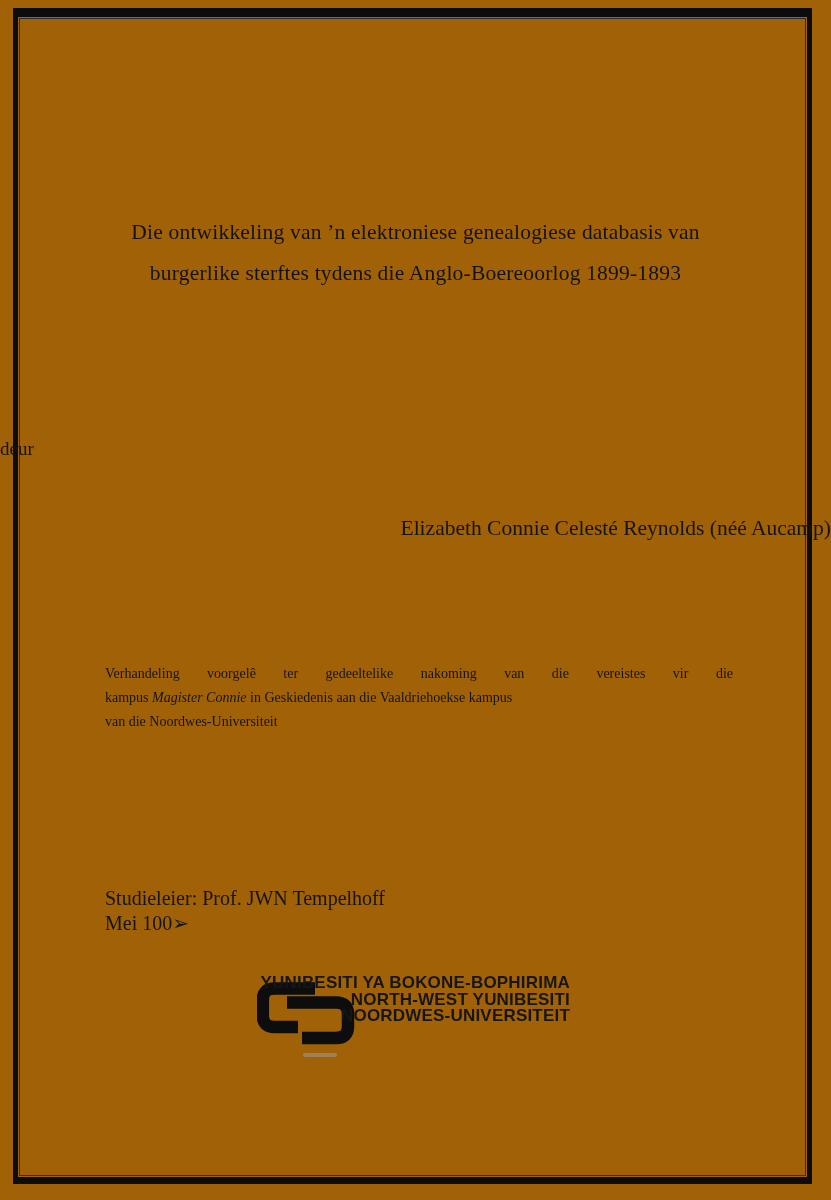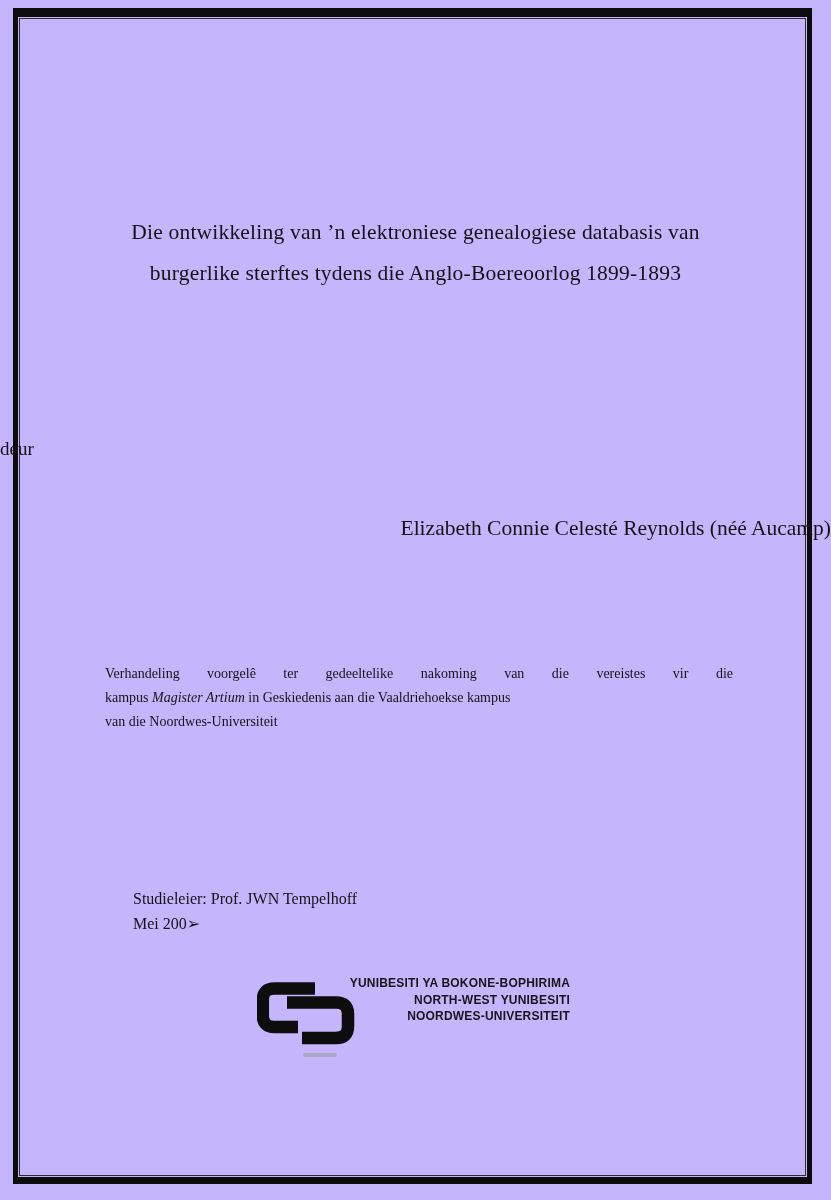--- a/index.html
+++ b/index.html
@@ -4,21 +4,21 @@
 <style>
   html, body {
     margin: 0;
     padding: 0;
     background: #ffffff;
   }
   .page {
     position: relative;
     width: 831px;
     height: 1200px;
-    background: #c4b5fd;
+    background: #a16207;
     overflow: hidden;
     font-family: "Liberation Serif", "DejaVu Serif", serif;
     color: #141414;
   }
   
   .frame-outer {
     position: absolute;
     left: 13px;
     top: 8px;
     width: 799px;
@@ -73,41 +73,40 @@
     text-align: justify;
     text-align-last: justify;
   }
   .statement .plain { white-space: nowrap; }
   .statement .ital { font-style: italic; }
 
   .supervisor-block {
     left: 105px;
     top: 886px;
     width: 500px;
-    font-size: 16px;
+    font-size: 20px;
     line-height: 25px;
-    margin-left: 28px;
   }
   .date-line {
     font-family: "Liberation Serif", "DejaVu Serif", "DejaVu Sans", serif;
   }
 
   
   .logo-mark {
     left: 257px;
     top: 980px;
     width: 98px;
     height: 66px;
   }
   .logo-text {
     right: 261px;
     top: 975px;
     text-align: right;
     font-family: "Liberation Sans", "DejaVu Sans", sans-serif;
-    font-size: 12px;
+    font-size: 17px;
     font-weight: 700;
     line-height: 16.5px;
     letter-spacing: 0.2px;
     color: #161616;
     white-space: nowrap;
   }
   .scan-smudge {
     left: 303px;
     top: 1053px;
     width: 34px;
@@ -130,27 +129,27 @@
     <div>Die ontwikkeling van ’n elektroniese genealogiese databasis van</div>
     <div>burgerlike sterftes tydens die Anglo-Boereoorlog 1899-1893</div>
   </h1>
 
   <div class="abs byline">deur</div>
 
   <div class="abs author">Elizabeth Connie Celesté Reynolds (néé Aucamp)</div>
 
   <div class="abs statement">
     <div class="justified">Verhandeling voorgelê ter gedeeltelike nakoming van die vereistes vir die</div>
-    <div class="plain"><span>kampus </span><span class="ital">Magister Artium</span><span> in Geskiedenis aan die Vaaldriehoekse kampus</span></div>
+    <div class="plain"><span>kampus </span><span class="ital">Magister Connie</span><span> in Geskiedenis aan die Vaaldriehoekse kampus</span></div>
     <div class="plain">van die Noordwes-Universiteit</div>
   </div>
 
   <div class="abs supervisor-block">
     <div>Studieleier: Prof. JWN Tempelhoff</div>
-    <div class="date-line">Mei 200➢</div>
+    <div class="date-line">Mei 100➢</div>
   </div>
 
   <svg class="abs logo-mark" viewBox="0 0 98 66" aria-hidden="true">
     <path d="M 58 8.5 L 17.5 8.5 Q 5.8 8.5 5.8 20 L 5.8 35.5 Q 5.8 47 17.5 47 L 41 47" fill="none" stroke="#0d0d0d" stroke-width="12.5" stroke-linecap="butt"></path>
     <path d="M 30 22.5 L 79 22.5 Q 91 22.5 91 34 L 91 46.5 Q 91 58 79 58 L 45 58" fill="none" stroke="#0d0d0d" stroke-width="12.5" stroke-linecap="butt"></path>
   </svg>
 
   <div class="abs logo-text">
     <div>YUNIBESITI YA BOKONE-BOPHIRIMA</div>
     <div>NORTH-WEST YUNIBESITI</div>

